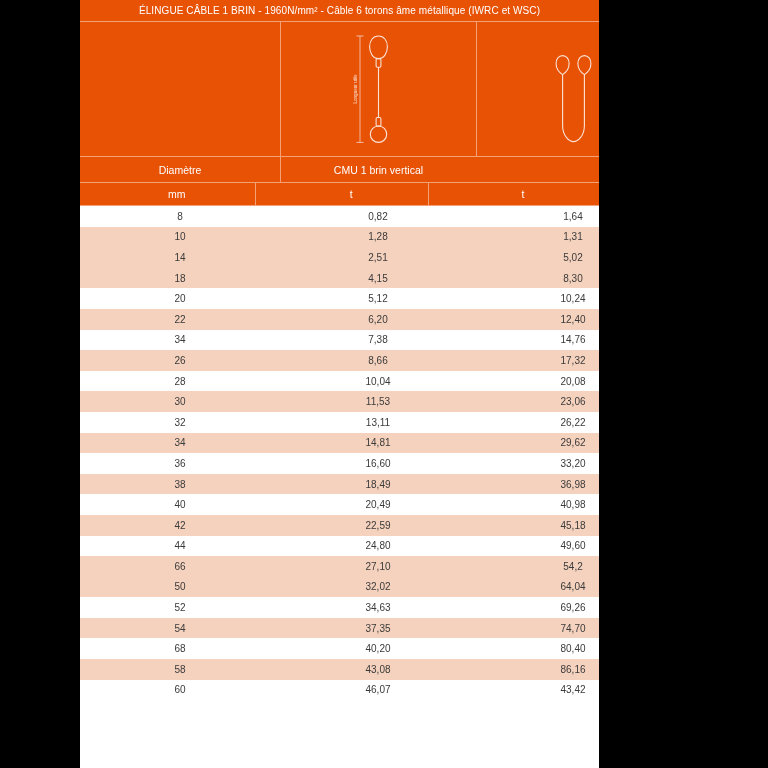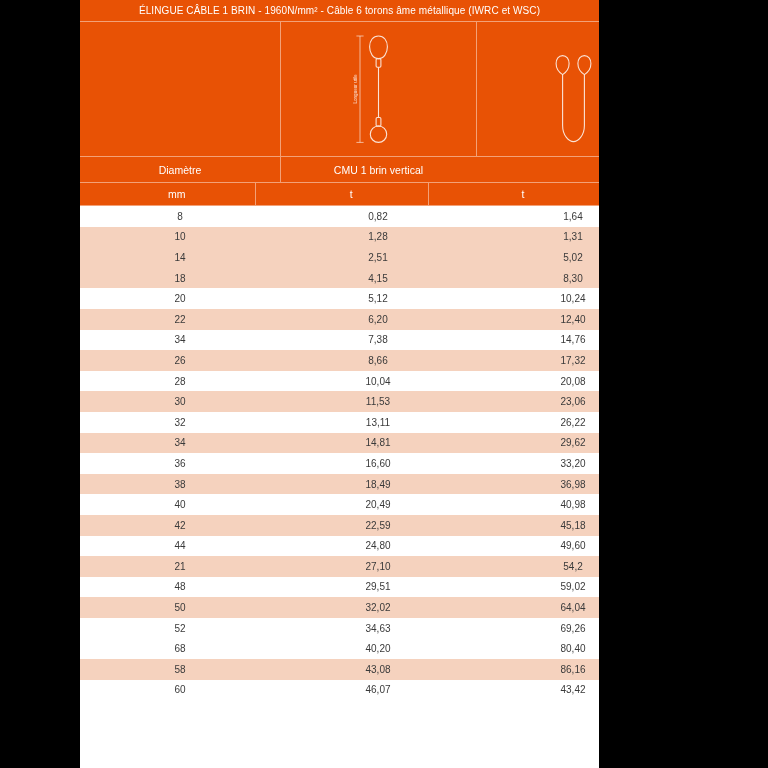--- a/index.html
+++ b/index.html
@@ -260,39 +260,39 @@
             <td>42</td>
             <td>22,59</td>
             <td>45,18</td>
           </tr>
           <tr class="odd">
             <td>44</td>
             <td>24,80</td>
             <td>49,60</td>
           </tr>
           <tr class="even">
-            <td>21</td>
+            <td>66</td>
             <td>27,10</td>
             <td>54,2</td>
-          </tr>
-          <tr class="odd">
-            <td>48</td>
-            <td>29,51</td>
-            <td>59,02</td>
           </tr>
           <tr class="even">
             <td>50</td>
             <td>32,02</td>
             <td>64,04</td>
           </tr>
           <tr class="odd">
             <td>52</td>
             <td>34,63</td>
             <td>69,26</td>
           </tr>
+          <tr class="even">
+            <td>54</td>
+            <td>37,35</td>
+            <td>74,70</td>
+          </tr>
           <tr class="odd">
             <td>68</td>
             <td>40,20</td>
             <td>80,40</td>
           </tr>
           <tr class="even">
             <td>58</td>
             <td>43,08</td>
             <td>86,16</td>
           </tr>

